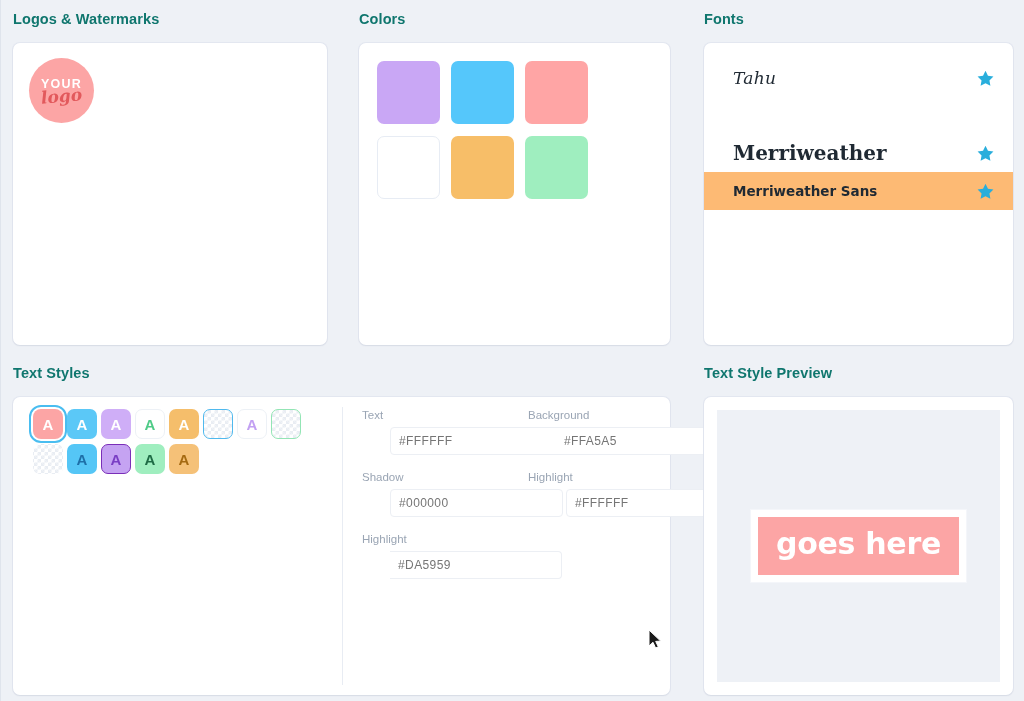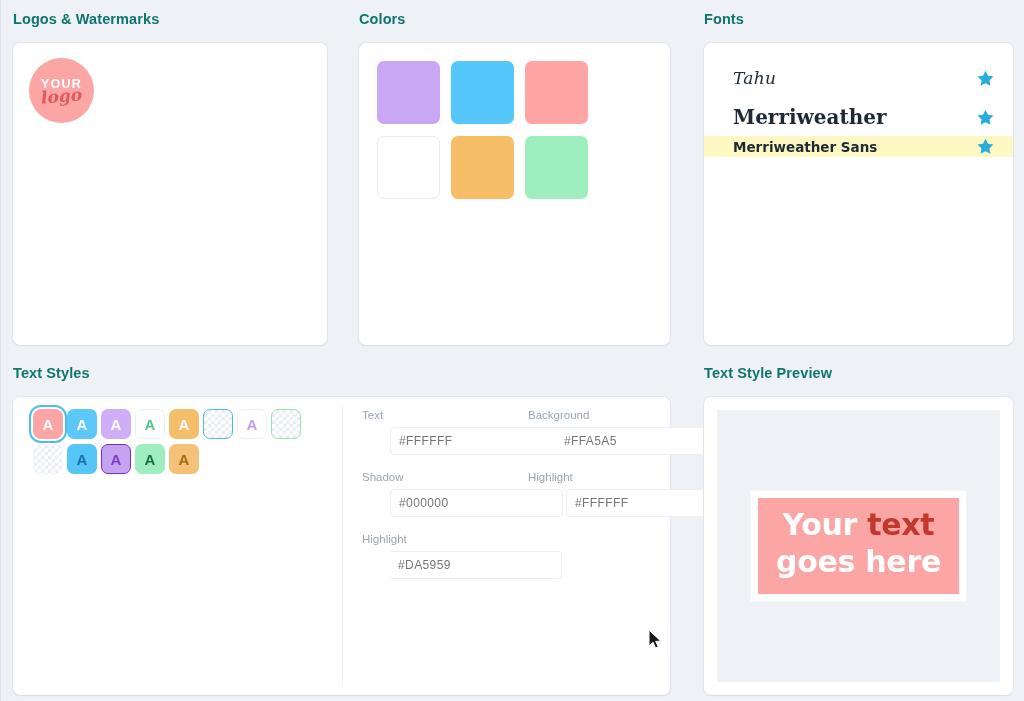--- a/index.html
+++ b/index.html
@@ -86,22 +86,22 @@
   }
 
   
   .font-row {
     height: 36px;
     display: flex; align-items: center;
     padding: 0 18px 0 29px;
     justify-content: space-between;
   }
   .font-row.r1 { height: 40px; margin-top: 15px; }
-  .font-row.r2 { height: 38px; }
-  .font-row.is-active { background: #fef9c3; height: 21px; }
+  .font-row.r2 { height: 38px; margin-top: 36px; }
+  .font-row.is-active { background: #fdba74; height: 38px; }
   .font-name { color: #1f2933; white-space: nowrap; }
   .fname-0 {
     font-family: "DejaVu Serif", serif;
     font-style: italic; font-weight: 400;
     font-size: 17px; letter-spacing: .3px;
   }
   .fname-1 {
     font-family: "DejaVu Serif", serif;
     font-weight: 700; font-size: 20px;
   }
@@ -368,21 +368,20 @@
 
       </div>
     </div>
 
     <div class="panel-preview">
       <div class="section-title">Text Style Preview</div>
       <div class="card">
         <div class="preview-stage">
           <div class="preview-frame">
             <div class="preview-box" style="background: rgb(252, 165, 165); color: rgb(255, 255, 255);">
-              <div><span>Your </span><span class="preview-hl" style="color: rgb(192, 57, 47);">text</span></div>
               <div>goes here</div>
             </div>
           </div>
         </div>
       </div>
     </div>
 
   </div>
 
   <svg class="cursor" viewBox="0 0 14 20">

